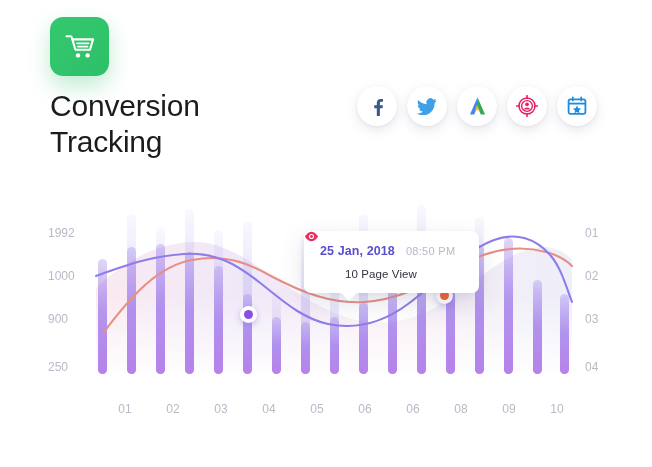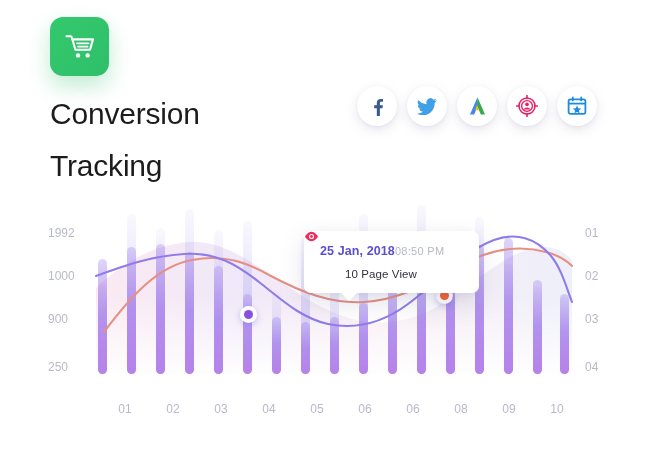--- a/index.html
+++ b/index.html
@@ -43,21 +43,21 @@
     align-items: center;
     justify-content: center;
   }
   .logo-badge svg { display: block; }
 
   .title {
     position: absolute;
     left: 50px; top: 88px;
     width: 300px;
     font-size: 30px;
-    line-height: 52px;
+    line-height: 36px;
     font-weight: 400;
     color: #1c1c1c;
     letter-spacing: -0.2px;
     white-space: pre-line;
   }
 
   
   .social-row {
     position: absolute;
     left: 357px; top: 86px;
@@ -160,20 +160,21 @@
     position: absolute;
     left: 36px; bottom: -8px;
     width: 0; height: 0;
     border-left: 9px solid transparent;
     border-right: 9px solid transparent;
     border-top: 9px solid #ffffff;
   }
   .tt-head {
     display: flex;
     align-items: baseline;
+    gap: 11px;
     margin-bottom: 9px;
   }
   .tt-date {
     font-size: 12.5px;
     font-weight: 700;
     color: #5a4fcf;
     letter-spacing: 0.1px;
   }
   .tt-time {
     font-size: 11px;

